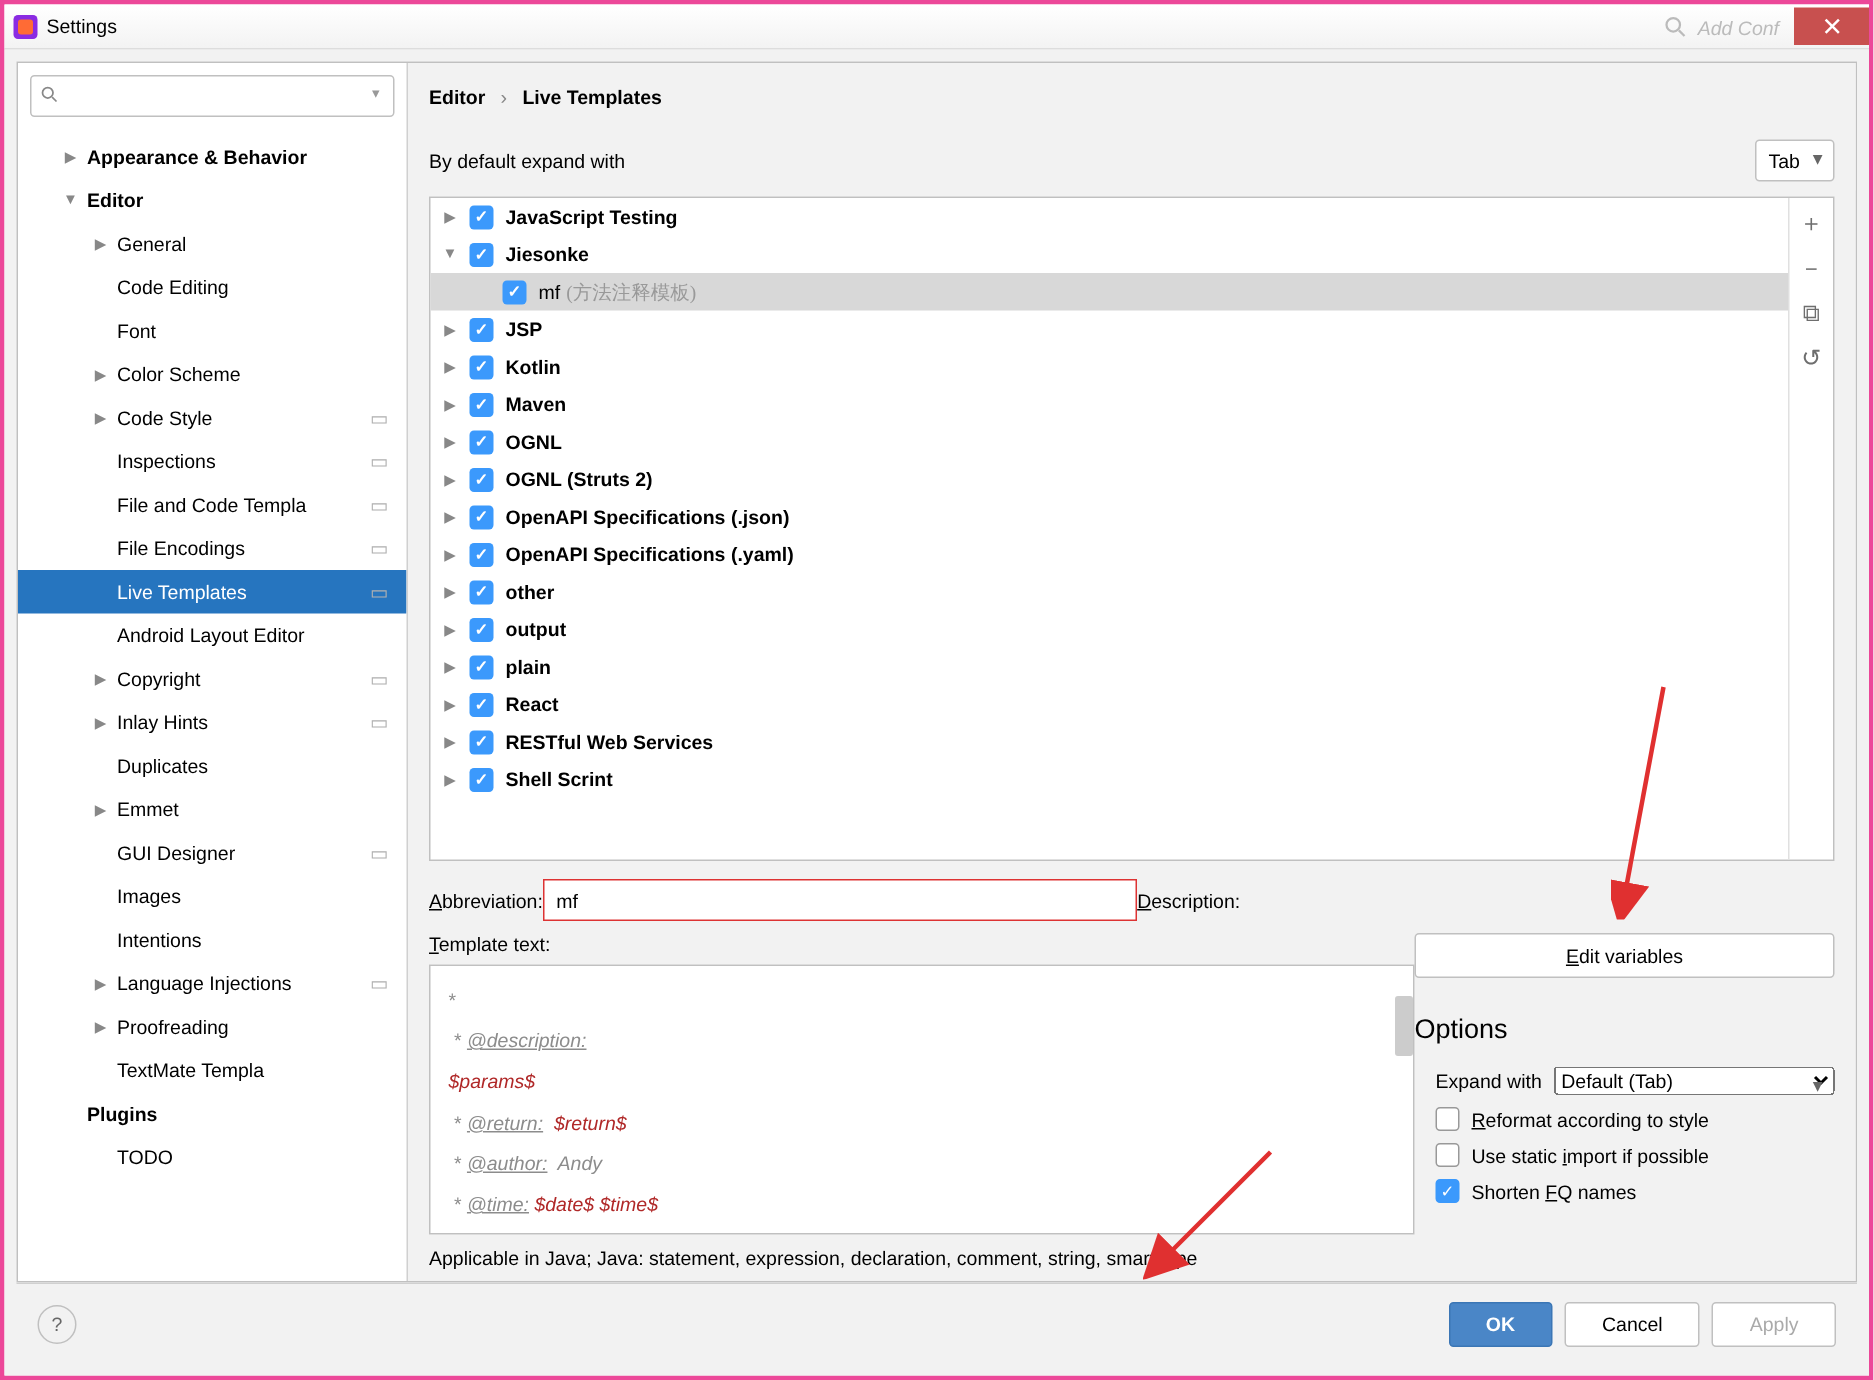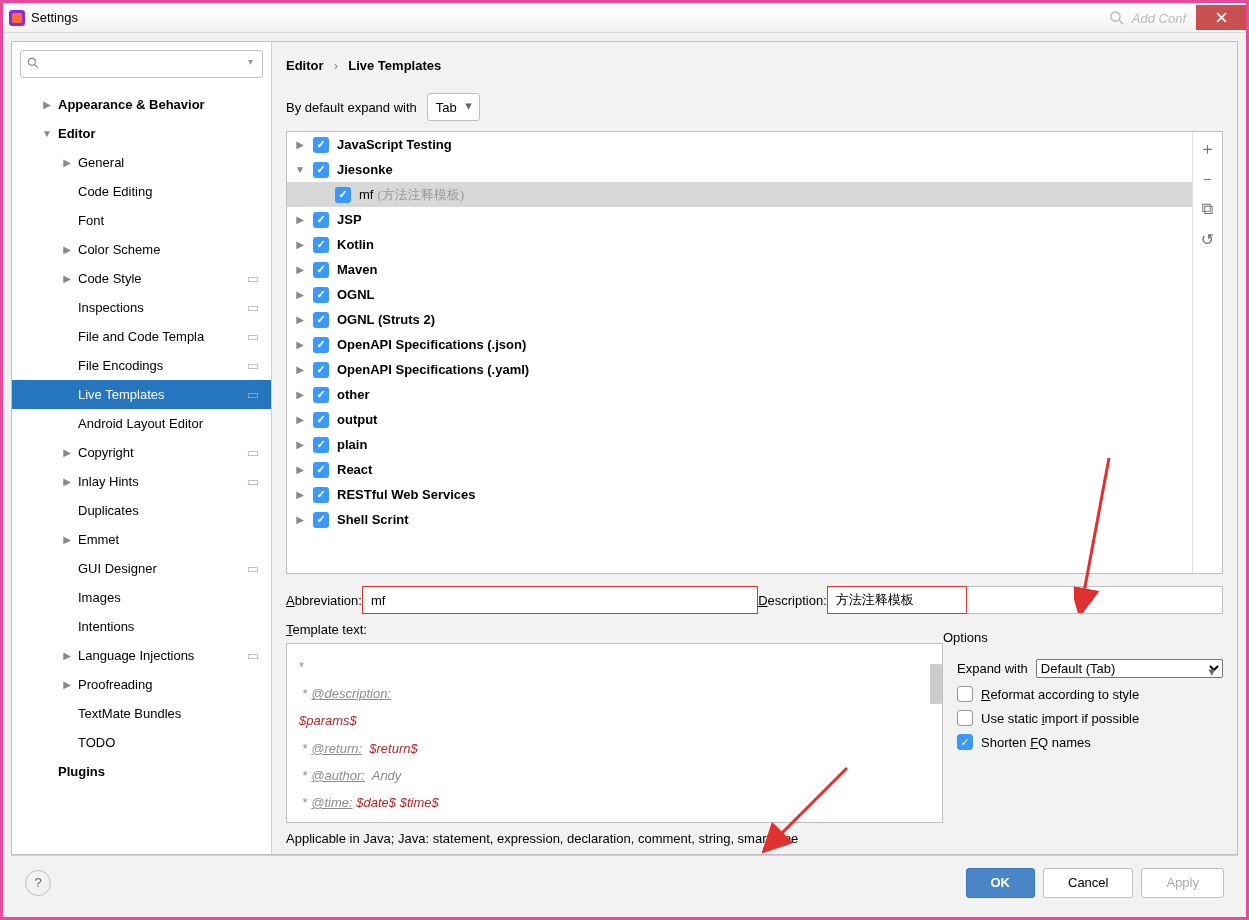--- a/index.html
+++ b/index.html
@@ -27,21 +27,21 @@
 .tnode.l1{padding-left:28px;}
 .tnode.l2{padding-left:48px;}
 .tnode .arrow{width:14px;display:inline-flex;justify-content:center;color:#888;font-size:10px;}
 .tnode .txt{padding-left:4px;}
 .tnode.bold .txt{font-weight:600;}
 .tnode.selected{background:#2675bf;color:#fff;}
 .tnode .cfg{margin-left:auto;margin-right:12px;color:#b0b0b0;font-size:13px;}
 .main{flex:1;display:flex;flex-direction:column;background:#f2f2f2;}
 .breadcrumb{padding:14px 14px;font-size:15px;font-weight:600;background:#f2f2f2;}
 .breadcrumb .sep{color:#888;padding:0 6px;font-weight:400;}
-.expandrow{display:flex;align-items:center;gap:10px;padding:6px 14px;background:#f2f2f2;}
+.expandrow{display:flex;align-items:center;gap:10px;padding:6px 14px;background:#f2f2f2;justify-content:space-between;}
 .expandrow select{height:28px;padding:0 22px 0 8px;border:1px solid #c0c0c0;border-radius:3px;background:#fff;appearance:none;}
 .selwrap{position:relative;}
 .selwrap::after{content:"▾";position:absolute;right:8px;top:5px;color:#666;pointer-events:none;}
 .listarea{flex:1;display:flex;margin:4px 14px 0 14px;background:#fff;border:1px solid #c0c0c0;min-height:0;}
 .listscroll{flex:1;overflow:auto;}
 .sidetools{width:30px;border-left:1px solid #e0e0e0;display:flex;flex-direction:column;align-items:center;padding-top:6px;gap:8px;color:#6e6e6e;}
 .sidetools .tool{width:22px;height:22px;display:flex;align-items:center;justify-content:center;cursor:pointer;font-size:16px;}
 .lrow{display:flex;align-items:center;height:25px;padding-left:6px;}
 .lrow.d1{padding-left:6px;}
 .lrow.d2{padding-left:28px;}
@@ -59,21 +59,21 @@
 .tmplleft .lbl{padding-bottom:6px;}
 .editor{border:1px solid #c0c0c0;background:#fff;padding:8px 12px;font-family:"Consolas",monospace;font-size:16px;line-height:1.7;height:180px;overflow:hidden;white-space:pre;position:relative;}
 .editor .scrollthumb{position:absolute;right:0;top:20px;width:12px;height:40px;background:#ccc;border-radius:2px;}
 .tok-star{color:#8c8c8c;}
 .tok-tag{color:#8c8c8c;font-style:italic;text-decoration:underline;}
 .tok-var{color:#b02828;font-style:italic;}
 .tok-txt{color:#8c8c8c;font-style:italic;}
 .tmplright{width:280px;display:flex;flex-direction:column;position:relative;}
 .editvarsbtn{height:30px;border:1px solid #c0c0c0;background:#fff;border-radius:3px;margin-bottom:16px;cursor:pointer;}
 .optgroup{}
-.optgroup .hd{font-size:13px;margin-bottom:14px;margin-top:8px;}
+.optgroup .hd{font-size:18px;margin-bottom:14px;margin-top:8px;}
 .optrow{display:flex;align-items:center;gap:8px;margin-bottom:8px;padding-left:14px;}
 .optrow .obox{width:16px;height:16px;border:1px solid #999;border-radius:3px;background:#fff;display:inline-flex;align-items:center;justify-content:center;font-size:11px;color:#fff;}
 .optrow .obox.on{background:#3b99fc;border-color:#3b99fc;}
 .applicable{padding:8px 14px;font-size:13px;}
 .footer{height:54px;border-top:1px solid #d0d0d0;display:flex;align-items:center;padding:0 14px;background:#f2f2f2;}
 .helpbtn{width:26px;height:26px;border:1px solid #c0c0c0;border-radius:50%;display:flex;align-items:center;justify-content:center;color:#666;cursor:pointer;}
 .footer .spacer{flex:1;}
 .btn{height:30px;padding:0 24px;border:1px solid #c0c0c0;border-radius:3px;background:#fff;margin-left:8px;cursor:pointer;}
 .btn.primary{background:#4a86c7;border-color:#3b76b5;color:#fff;font-weight:600;}
 .btn.disabled{color:#aaa;}
@@ -207,29 +207,29 @@
               <span class="arrow">▶</span>
               <span class="txt">Language Injections</span>
               <span class="cfg">▭</span>
             </div>
             <div class="tnode l2">
               <span class="arrow">▶</span>
               <span class="txt">Proofreading</span>
             </div>
             <div class="tnode l2">
               <span class="arrow"></span>
-              <span class="txt">TextMate Bundles</span>
+              <span class="txt">TextMate Templa</span>
+            </div>
+            <div class="tnode bold l1">
+              <span class="arrow"></span>
+              <span class="txt">Plugins</span>
             </div>
             <div class="tnode l2">
               <span class="arrow"></span>
               <span class="txt">TODO</span>
-            </div>
-            <div class="tnode bold l1">
-              <span class="arrow"></span>
-              <span class="txt">Plugins</span>
             </div>
           </div>
       </div>
 
       <div class="main">
         <div class="breadcrumb">
           <span>Editor</span>
           <span class="sep">›</span>
           <span>Live Templates</span>
         </div>
@@ -329,37 +329,34 @@
             <div class="tool">－</div>
             <div class="tool">⧉</div>
             <div class="tool">↺</div>
           </div>
         </div>
 
         <div class="form">
           <label><span class="underline">A</span><span>bbreviation:</span></label>
           <input class="redbox" value="mf" style="">
           <label><span class="underline">D</span>escription:</label>
-          <div style="display:flex;gap:0">
-            <input class="redbox" style="width: 140px;" value="方法注释模板">
-            <input style="flex: 1 1 0%; border-left: none;">
-          </div>
         </div>
 
         <div class="tmplarea">
           <div class="tmplleft">
             <div class="lbl"><span class="underline">T</span>emplate text:</div>
             <div class="editor"><span class="tok-star">*</span>
 <span class="tok-star"> * </span><span class="tok-tag">@description:</span>
 <span class="tok-var">$params$</span>
 <span class="tok-star"> * </span><span class="tok-tag">@return:</span><span class="tok-var">  $return$</span>
 <span class="tok-star"> * </span><span class="tok-tag">@author:</span><span class="tok-txt">  Andy</span>
 <span class="tok-star"> * </span><span class="tok-tag">@time:</span><span class="tok-var"> $date$ $time$</span><div class="scrollthumb"></div></div>
           </div>
           <div class="tmplright">
+            <button class="editvarsbtn"><span class="underline">E</span><span>dit variables</span></button>
             <div class="optgroup">
               <div class="hd">Options</div>
               <div class="optrow">
                 <span>Expand with</span>
                 <span class="selwrap" style="flex:1"><select style="width:100%"><option>Default (Tab)</option></select></span>
               </div>
               <div class="optrow">
                 <span class="obox"></span>
                 <span><span class="underline">R</span>eformat according to style</span>
               </div>

